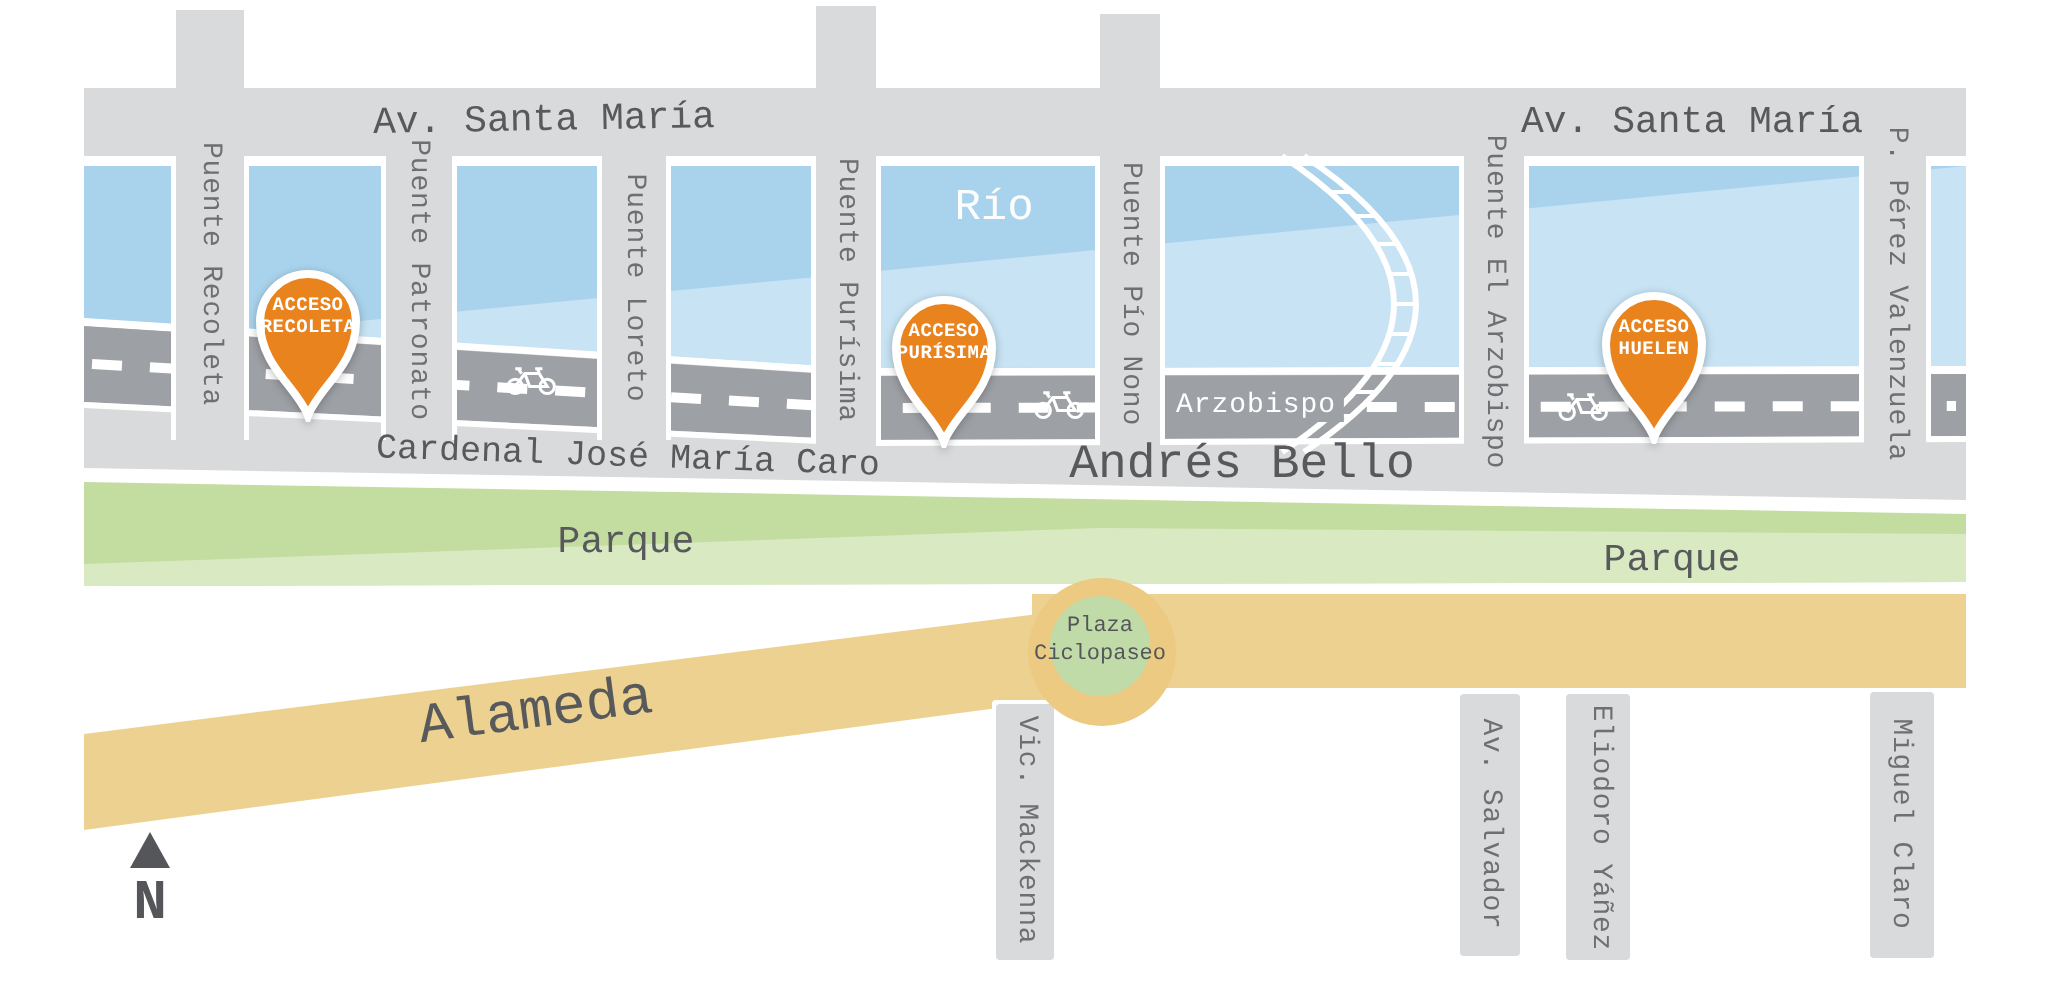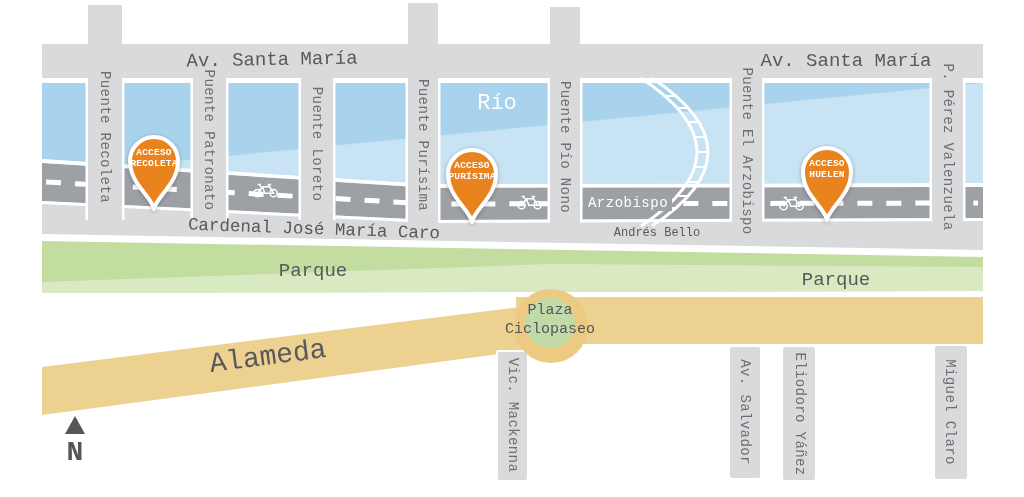--- a/index.html
+++ b/index.html
@@ -16,21 +16,21 @@
        color:var(--label-dark);z-index:5;}
   .vert{transform:translate(-50%,-50%) rotate(90deg);}
   .tilt2{transform:translate(-50%,-50%) rotate(2deg);}
   .tiltm1{transform:translate(-50%,-50%) rotate(-1deg);}
   .tiltm75{transform:translate(-50%,-50%) rotate(-7.5deg);}
   .street-small{font-size:14px;color:var(--label-mid);letter-spacing:.4px;}
   .main-street{font-size:19px;}
   .river-name{font-size:22px;color:rgba(255,255,255,.95);text-align:center;line-height:1.25;}
   .ciclo{position:absolute;transform:translate(-50%,-50%);background:var(--road-gray);
          color:#fff;font-size:14px;padding:0 4px;letter-spacing:.5px;z-index:5;}
-  .plaza-lbl{font-size:15px;line-height:1.25;text-align:center;color:#55565a;}
+  .plaza-lbl{font-size:11px;line-height:1.25;text-align:center;color:#55565a;}
   .pin{position:absolute;width:60px;height:80px;z-index:8;}
   .pin svg{filter:drop-shadow(0 1px 2px rgba(0,0,0,.25));}
   .pin-label{position:absolute;left:0;top:16px;width:60px;text-align:center;color:#fff;
              font-size:9.5px;font-weight:bold;line-height:1.2;letter-spacing:.2px;}
   .compass{position:absolute;width:44px;text-align:center;z-index:5;}
   .compass-arrow{width:0;height:0;margin:0 auto;border-left:10px solid transparent;
                  border-right:10px solid transparent;border-bottom:18px solid #55565a;}
   .compass-n{font-size:28px;font-weight:bold;color:#55565a;margin-top:3px;}
 </style>
 </head>
@@ -136,21 +136,21 @@
   <div class="lbl street-small vert" style="left:209px;top:140px">Puente Patronato</div>
   <div class="lbl street-small vert" style="left:317px;top:144px">Puente Loreto</div>
   <div class="lbl street-small vert" style="left:423px;top:145px">Puente Purísima</div>
   <div class="lbl street-small vert" style="left:565px;top:147px">Puente Pío Nono</div>
   <div class="lbl street-small vert" style="left:747px;top:151px">Puente El Arzobispo</div>
   <div class="lbl street-small vert" style="left:948px;top:147px">P. Pérez Valenzuela</div>
 
   <div class="ciclo" style="left:628px;top:203px">Arzobispo</div>
 
   <div class="lbl tilt2" style="left:314px;top:229px;font-size:17.5px">Cardenal José María Caro</div>
-  <div class="lbl" style="left:657px;top:233px;font-size:12px">Andrés Bello</div>
+  <div class="lbl" style="left:621px;top:233px;font-size:24px">Andrés Bello</div>
 
   <div class="lbl main-street" style="left:313px;top:271px">Parque</div>
   <div class="lbl main-street" style="left:836px;top:280px">Parque</div>
 
   <div class="lbl tiltm75" style="left:268px;top:357px;font-size:28px">Alameda</div>
 
   <div class="lbl plaza-lbl" style="left:550px;top:321px">
     <div>Plaza</div>
     <div>Ciclopaseo</div>
   </div>

